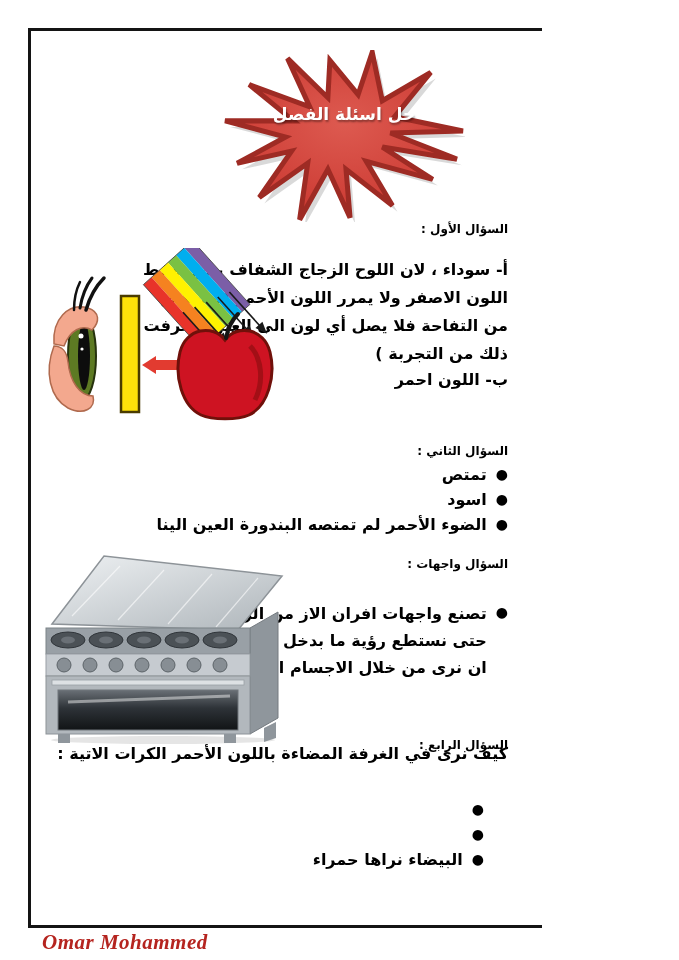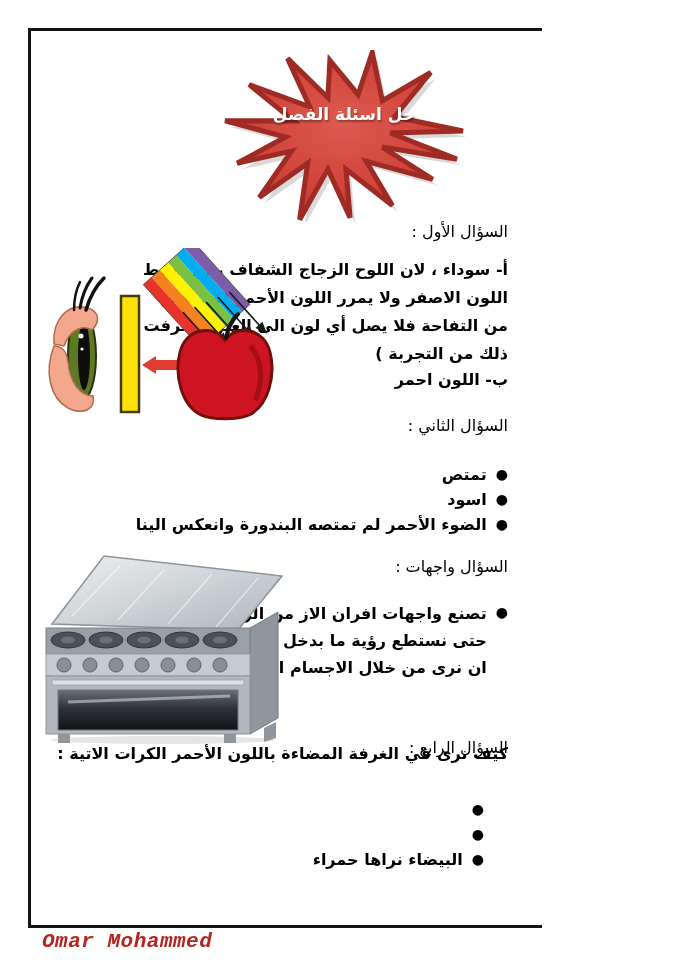--- a/index.html
+++ b/index.html
@@ -11,30 +11,30 @@
   
   .badge{position:absolute;left:223px;top:50px;width:242px;height:172px;}
   .badge svg{position:absolute;left:0;top:0;}
   .badge-text{
     position:absolute;left:0;top:52px;width:100%;text-align:center;direction:rtl;
     color:#fff;font-weight:bold;font-size:17px;line-height:25px;
     text-shadow:1px 2px 2px rgba(0,0,0,0.35);
   }
   .badge-text span{display:block;}
   
-  .h{position:absolute;right:34px;direction:rtl;font-weight:normal;font-size:16px;white-space:nowrap;}
+  .h{position:absolute;right:34px;direction:rtl;font-weight:bold;font-size:12px;white-space:nowrap;}
   .para{position:absolute;right:34px;direction:rtl;font-weight:bold;font-size:16px;line-height:28px;text-align:right;}
   .blist{position:absolute;direction:rtl;font-weight:bold;font-size:16px;}
   .blist .row{display:flex;gap:9px;line-height:25px;align-items:flex-start;}
   .blist .dot{font-size:14px;line-height:25px;}
   .wrapli .row{line-height:27px;}
   .intro{position:absolute;right:34px;direction:rtl;font-weight:bold;font-size:16px;white-space:nowrap;}
   .sig{
     position:absolute;left:42px;top:930px;color:#b5241f;
-    font-family:Liberation Mono, monospace;font-style:italic;font-weight:bold;
+    font-family:Liberation Serif, serif;font-style:italic;font-weight:bold;
     font-size:21px;letter-spacing:0.5px;
   }
   .exp{position:absolute;left:30px;top:248px;}
   .stove{position:absolute;left:38px;top:550px;}
 </style>
 </head>
 <body>
 
 <div class="page">
   <div class="frame"></div>
@@ -105,33 +105,33 @@
       <path d="M 24 96 C 22 72, 38 54, 58 60 C 70 64, 70 74, 62 82 C 52 76, 40 82, 34 98 Z" fill="#f3a88e" stroke="#b06a4e" stroke-width="1.5"></path>
       <path d="M 24 98 C 14 124, 20 150, 38 160 C 54 168, 66 160, 63 148 C 50 148, 40 134, 38 114 C 37 104, 32 98, 24 98 Z" fill="#f3a88e" stroke="#b06a4e" stroke-width="1.5"></path>
       <g stroke="#111" fill="none" stroke-linecap="round">
         <path d="M 56 62 C 60 48, 66 38, 74 30" stroke-width="3.5"></path>
         <path d="M 50 60 C 52 48, 56 38, 62 30" stroke-width="3"></path>
         <path d="M 44 62 C 44 52, 46 42, 50 34" stroke-width="2.5"></path>
       </g>
     </g>
   </svg>
 
-  <div class="h" style="top:416px">السؤال الثاني :</div>
+  <div class="h" style="top:444px">السؤال الثاني :</div>
   <div class="blist" style="top:462px;right:34px;width:380px">
     <div class="row">
         <span class="dot">●</span>
         <span>تمتص</span>
       </div>
     <div class="row">
         <span class="dot">●</span>
         <span>اسود</span>
       </div>
     <div class="row">
         <span class="dot">●</span>
-        <span>الضوء الأحمر لم تمتصه البندورة وانعكس الينا</span>
+        <span>الضوء الأحمر لم تمتصه البندورة العين الينا</span>
       </div>
   </div>
 
   <div class="h" style="top:557px">السؤال واجهات :</div>
   <div class="blist wrapli" style="top:600px;right:34px;width:382px">
     <div class="row">
         <span class="dot">●</span>
         <span>تصنع واجهات افران الاز من الزجاج الشفاف حتى نستطع رؤية ما بدخل الفرن لأننا نستطيع ان نرى من خلال الاجسام الشفافة</span>
       </div>
   </div>

